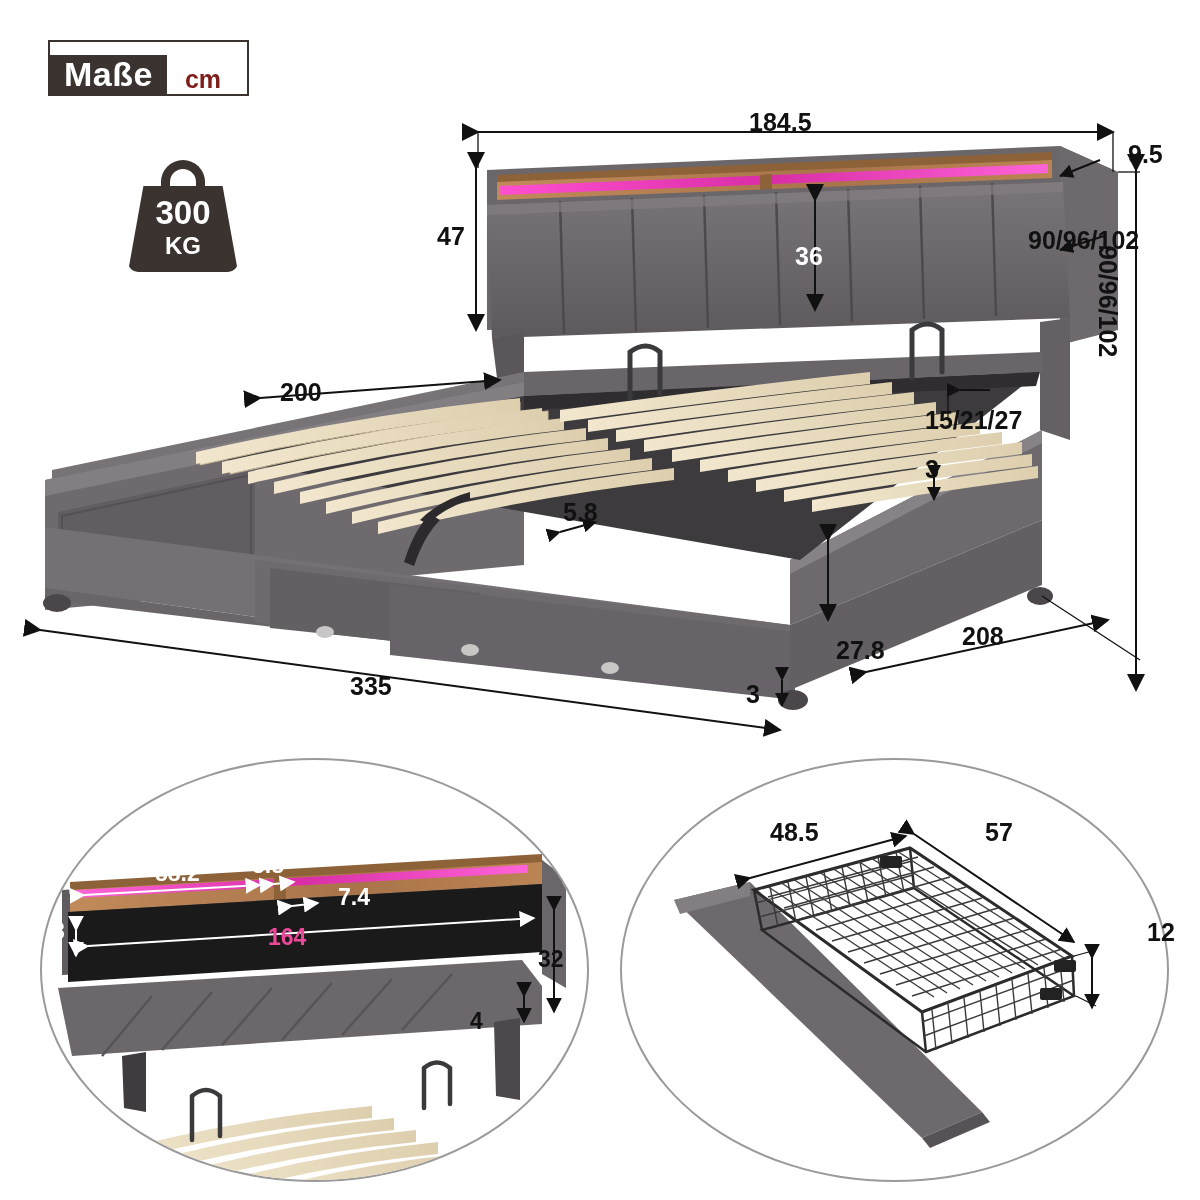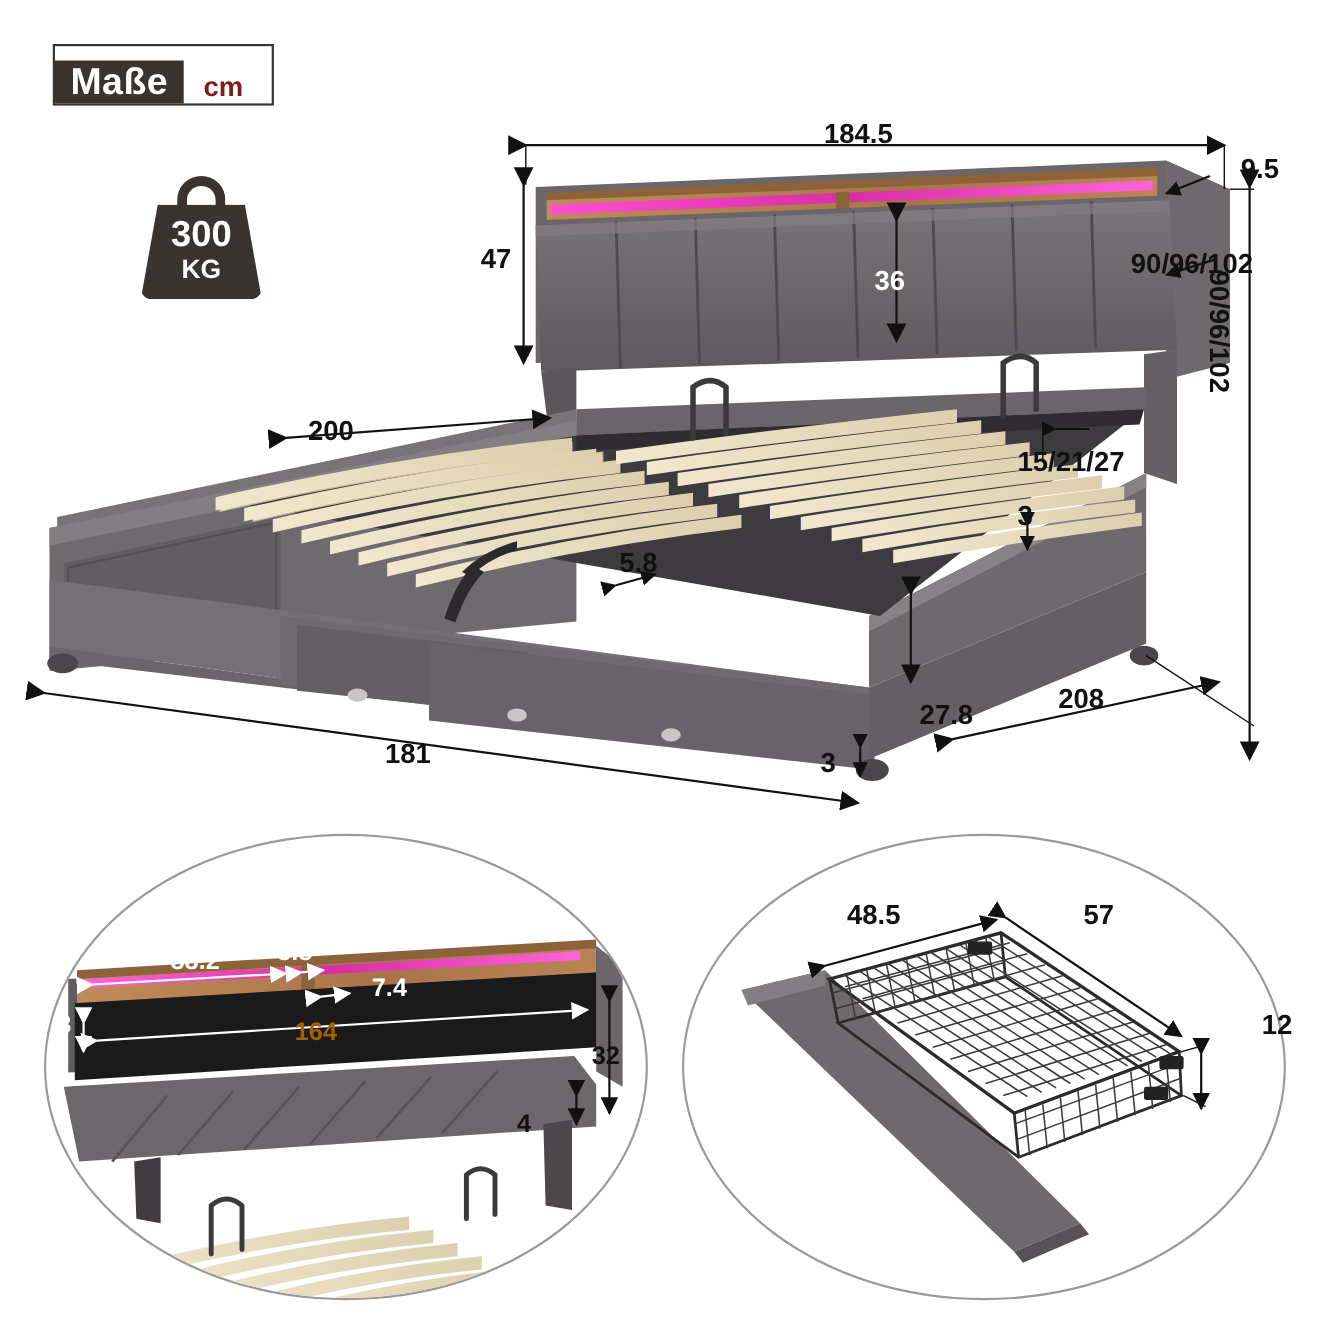--- a/index.html
+++ b/index.html
@@ -246,21 +246,21 @@
   <div class="dim" style="left:437px;top:222px;">47</div>
   <div class="dim lbl-white" style="left:795px;top:242px;color:#fff;">36</div>
   <div class="dim" style="left:1028px;top:226px;">90/96/102</div>
   <div class="dim" style="left:1122px;top:246px;transform:rotate(90deg);transform-origin:left top;">90/96/102</div>
   <div class="dim" style="left:280px;top:378px;">200</div>
   <div class="dim" style="left:925px;top:370px;margin-top:36px;">15/21/27</div>
   <div class="dim" style="left:925px;top:455px;">3</div>
   <div class="dim" style="left:563px;top:498px;">5.8</div>
   <div class="dim" style="left:836px;top:600px;margin-top:36px;">27.8</div>
   <div class="dim" style="left:962px;top:622px;">208</div>
-  <div class="dim" style="left:350px;top:672px;">181</div>
+  <div class="dim" style="left:350px;top:672px;">335</div>
   <div class="dim" style="left:746px;top:680px;">3</div>
 
   <div class="detail-frame" style="left:40px;top:758px;width:545px;height:420px;">
     <svg viewBox="0 0 545 420" width="545" height="420">
       <defs>
         <linearGradient id="gLed2" x1="0" y1="0" x2="1" y2="0">
           <stop offset="0%" stop-color="#ff63d8"></stop>
             <stop offset="50%" stop-color="#d92ea6"></stop>
             <stop offset="100%" stop-color="#ff63d8"></stop>
         </linearGradient>
@@ -326,21 +326,21 @@
         <path d="M512,150 L512,252" marker-start="url(#ah2b)" marker-end="url(#ah2b)"></path>
         <path d="M482,236 L482,262" marker-start="url(#ah2b)" marker-end="url(#ah2b)"></path>
       </g>
     </svg>
   </div>
 
   <div class="dim sm" style="left:155px;top:860px;color:#fff;">88.2</div>
   <div class="dim sm" style="left:252px;top:852px;color:#fff;">3.8</div>
   <div class="dim sm" style="left:338px;top:884px;color:#fff;">7.4</div>
   <div class="dim sm" style="left:52px;top:918px;color:#fff;">8</div>
-  <div class="dim sm" style="left:268px;top:924px;color:#a16207;">164</div>
+  <div class="dim sm" style="left:268px;top:924px;color:#ec4899;">164</div>
   <div class="dim sm" style="left:538px;top:946px;">32</div>
   <div class="dim sm" style="left:470px;top:1008px;">4</div>
 
   <div class="detail-frame" style="left:620px;top:758px;width:545px;height:420px;">
     <svg viewBox="0 0 545 420" width="545" height="420">
       <defs>
         <marker id="ah3" markerWidth="8" markerHeight="8" refX="7.2" refY="4" orient="auto">
           <path d="M0,0 L8,4 L0,8 z" fill="#111"></path>
         </marker>
       </defs>

